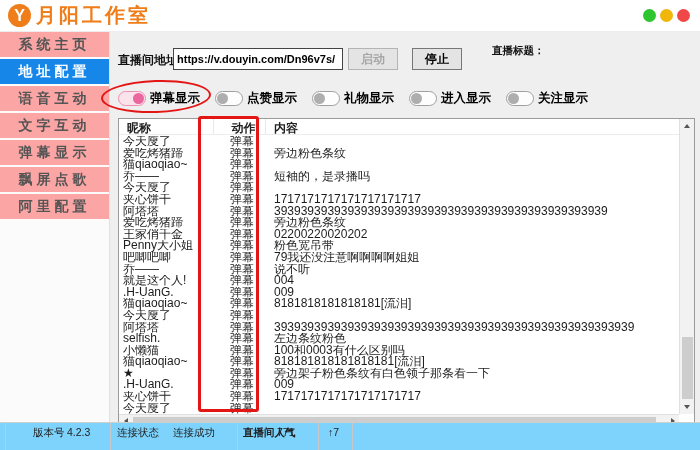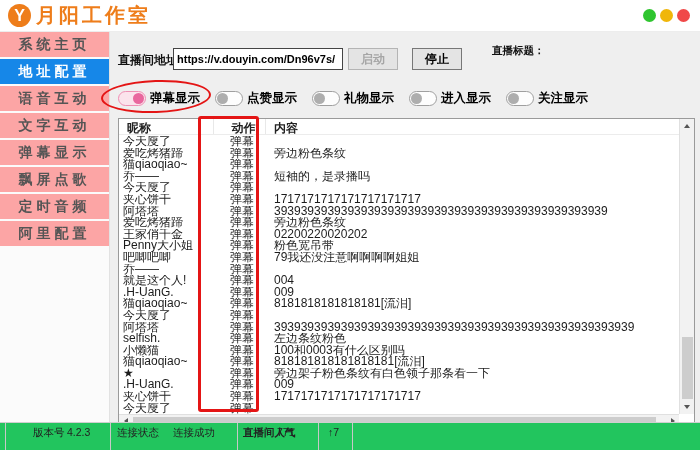--- a/index.html
+++ b/index.html
@@ -83,21 +83,21 @@
   .vthumb { position:absolute; left:2px; width:11px; top:218px; height:62px; background:#cdcdcd; cursor:pointer; }
   .hthumb { position:absolute; top:2px; height:9px; left:14px; width:523px; background:#cdcdcd; cursor:pointer; }
 
   
   .ann { position:absolute; border:3px solid #e41515; pointer-events:none; z-index:50; }
   .ann-ellipse { left:-9px; top:48px; width:110px; height:33px; border-radius:50%;
                  border-width:2.5px; transform:rotate(-2deg); }
   .ann-rect { left:88px; top:84px; width:61px; height:296px; border-radius:3px; }
 
   
-  .statusbar { position:absolute; left:0; bottom:0; width:700px; height:28px; background:#22c55e;
+  .statusbar { position:absolute; left:0; bottom:0; width:700px; height:28px; background:#7dd3fc;
                border-top:1px solid #cfcfcf; font-size:10.5px; color:#222; }
   .statusbar span { position:absolute; top:3px; white-space:nowrap; }
   .sb-sep { position:absolute; top:0; width:1px; height:100%; background:#c8c8c8; }
   .pos-ver-l { left:33px; }  .pos-ver-v { left:67px; }
   .pos-con-l { left:117px; } .pos-con-v { left:173px; }
   .pos-pop-l { left:243px; font-weight:bold; } .pos-pop-v { left:277px; }
   .pos-pop-d { left:328px; }
 </style>
 </head>
 <body>
@@ -112,21 +112,20 @@
   </div>
 </div>
 
 <nav class="sidebar" id="sidebar">
     <div class="side-item">系统主页</div>
     <div class="side-item active">地址配置</div>
     <div class="side-item">语音互动</div>
     <div class="side-item">文字互动</div>
     <div class="side-item">弹幕显示</div>
     <div class="side-item">飘屏点歌</div>
-    <div class="side-item">定时音频</div>
     <div class="side-item">阿里配置</div>
   </nav>
 
 <div class="content">
 
   <div class="addr-label">直播间地址</div>
   <input class="url-input" type="text" value="https://v.douyin.com/Dn96v7s/" style="">
   <div class="btn btn-start">启动</div>
   <div class="btn btn-stop">停止</div>
   <div class="live-info">
@@ -224,20 +223,21 @@
           <div class="tcell c2">粉色宽吊带</div>
         </div>
         <div class="trow">
           <div class="tcell c0">吧唧吧唧</div>
           <div class="tcell c1">弹幕</div>
           <div class="tcell c2">79我还没注意啊啊啊啊姐姐</div>
         </div>
         <div class="trow">
           <div class="tcell c0">乔——</div>
           <div class="tcell c1">弹幕</div>
+          <div class="tcell c2">说不听</div>
         </div>
         <div class="trow">
           <div class="tcell c0">就是这个人!</div>
           <div class="tcell c1">弹幕</div>
           <div class="tcell c2">004</div>
         </div>
         <div class="trow">
           <div class="tcell c0">.H-UanG.</div>
           <div class="tcell c1">弹幕</div>
           <div class="tcell c2">009</div>

